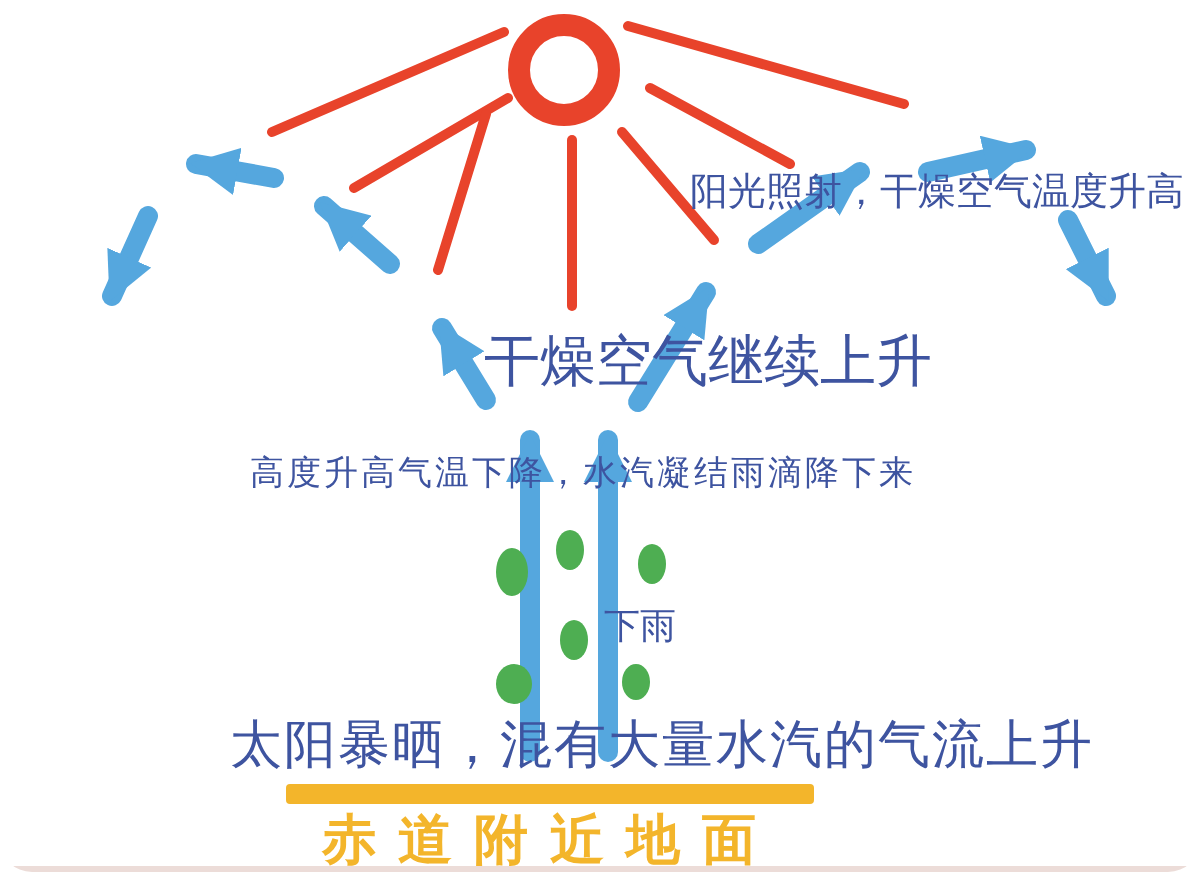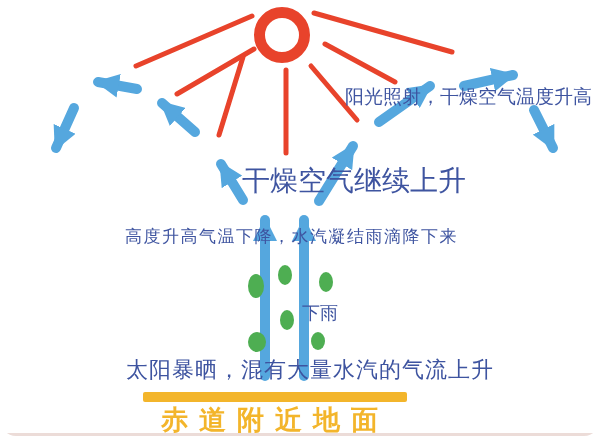--- a/index.html
+++ b/index.html
@@ -47,21 +47,21 @@
   .label {
     position: absolute;
     color: var(--text-blue);
     white-space: nowrap;
     line-height: 1.2;
   }
   .label-sunlight    { left: 345px; top: 86px;  font-size: 19px; }
   .label-dry-air     { left: 242px; top: 164px; font-size: 28px; }
   .label-condense    { left: 94px;  top: 227px; font-size: 17px; letter-spacing: 1.5px; margin-left: 31px; }
   .label-rain        { left: 302px; top: 303px; font-size: 18px; text-align: right; }
-  .label-evaporation { left: 126px; top: 357px; font-size: 22px; letter-spacing: 1px; text-align: center; }
+  .label-evaporation { left: 115px; top: 357px; font-size: 26px; letter-spacing: 1px; text-align: center; }
   .label-ground {
     position: absolute;
     left: 143px; top: 402px;
     width: 264px;
     text-align: center;
     color: var(--ground-gold);
     font-size: 27px;
     font-weight: bold;
     letter-spacing: 11px;
     white-space: nowrap;

